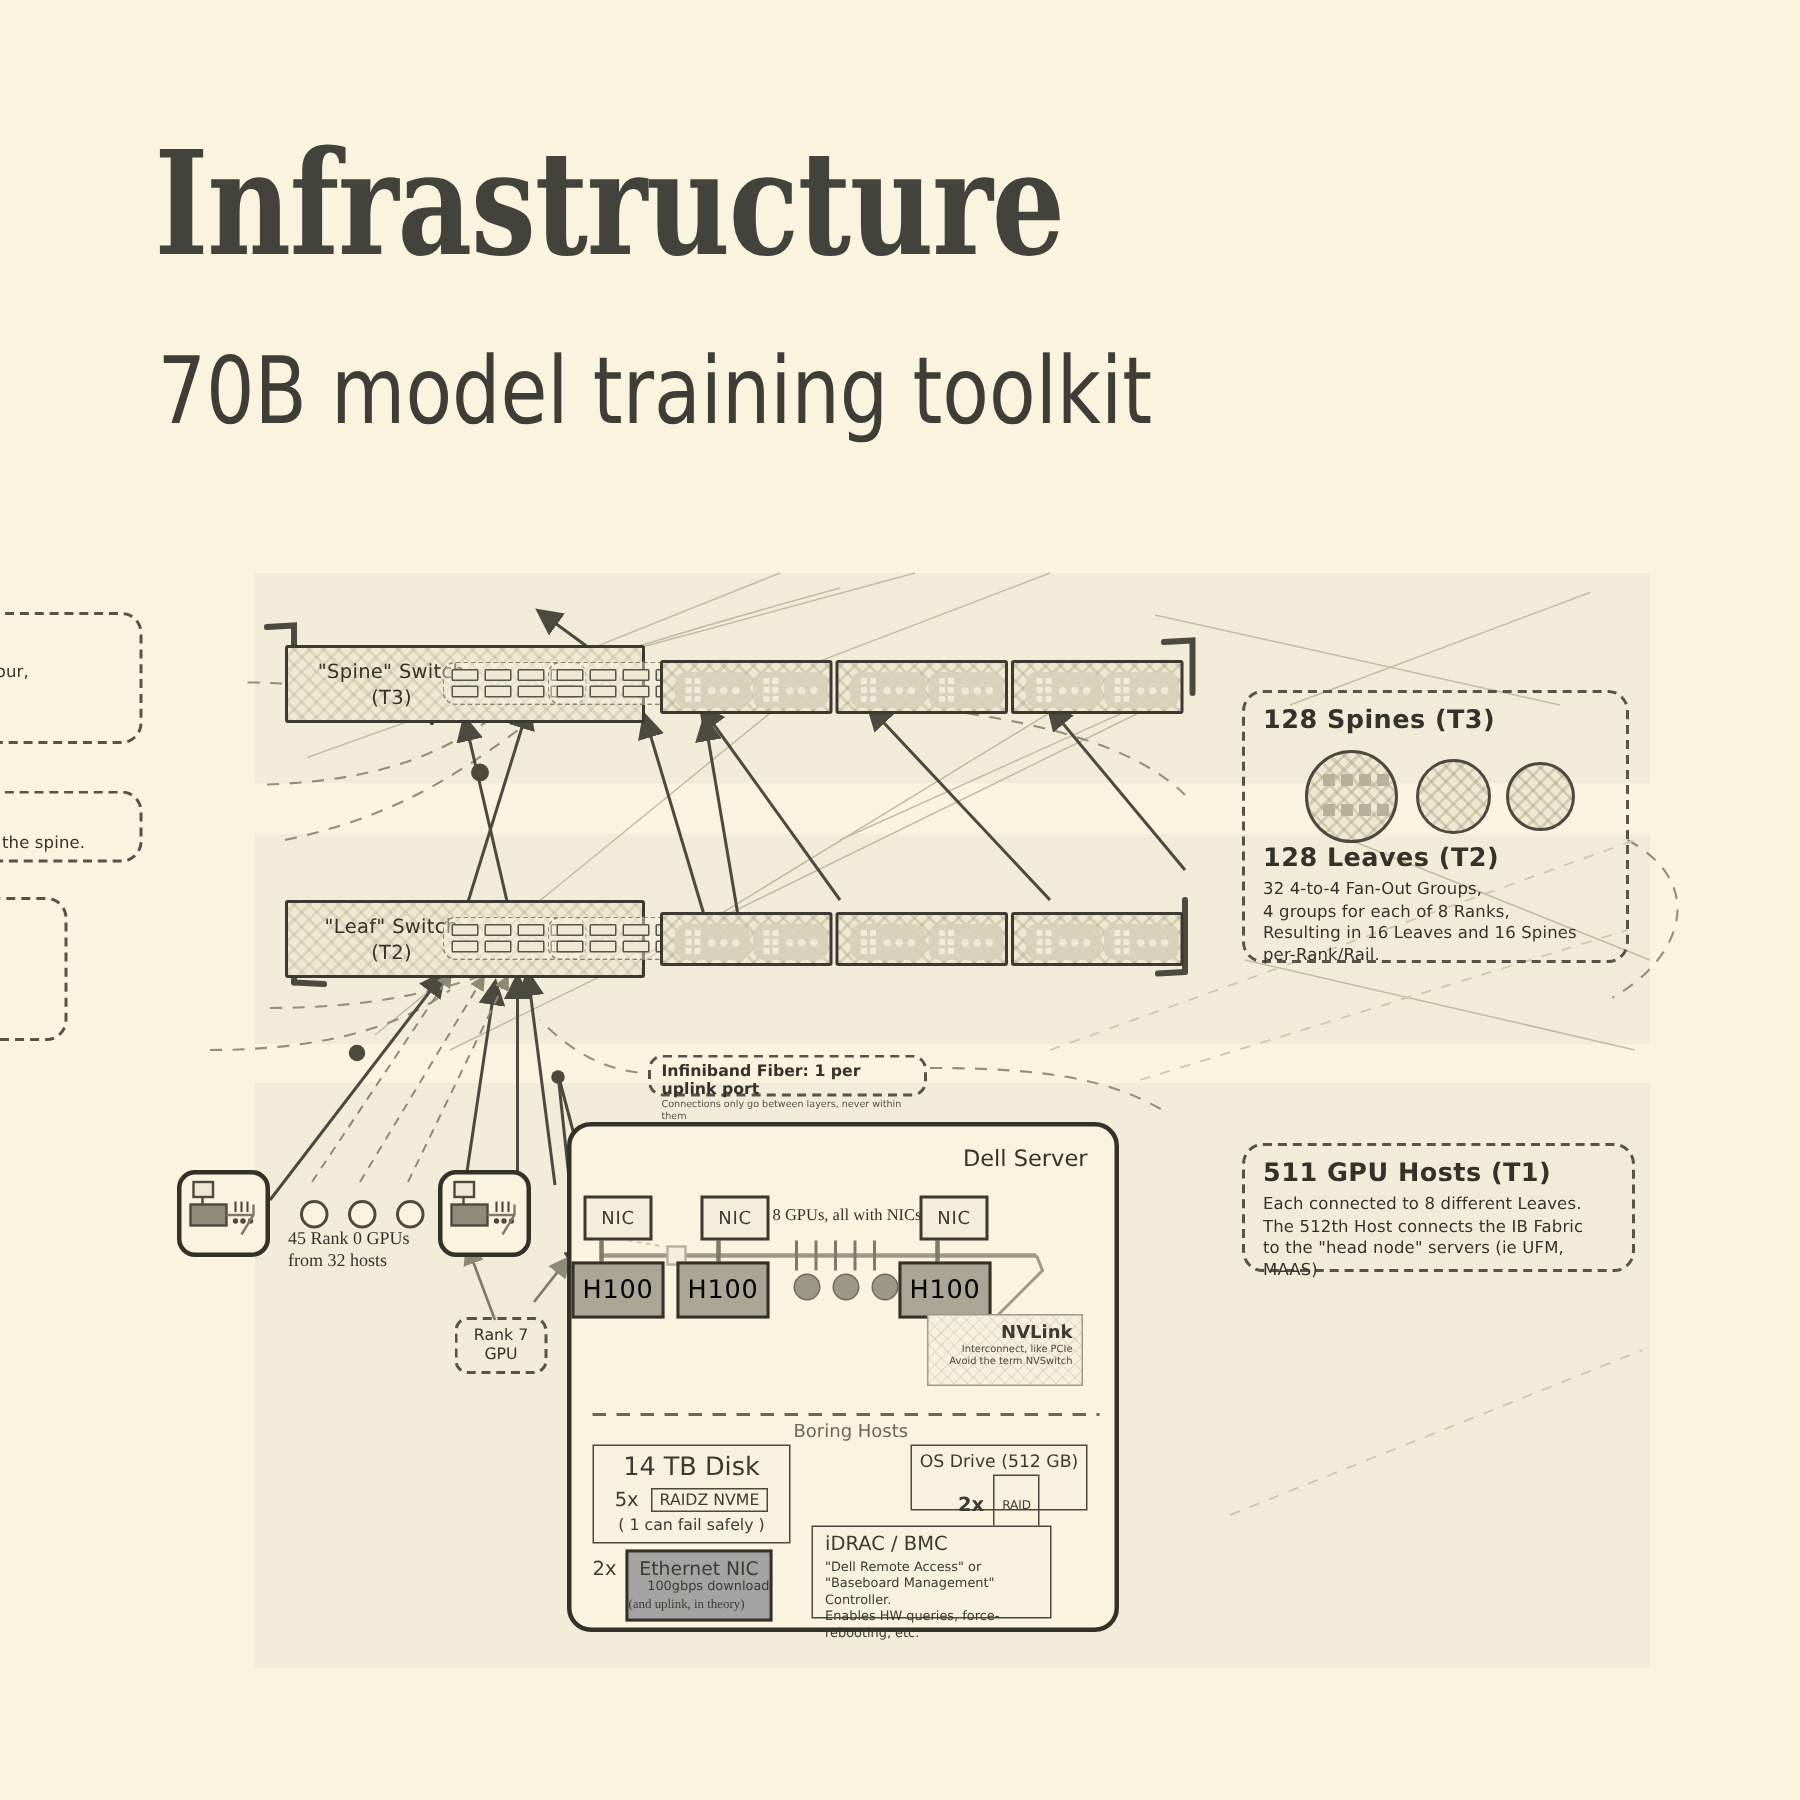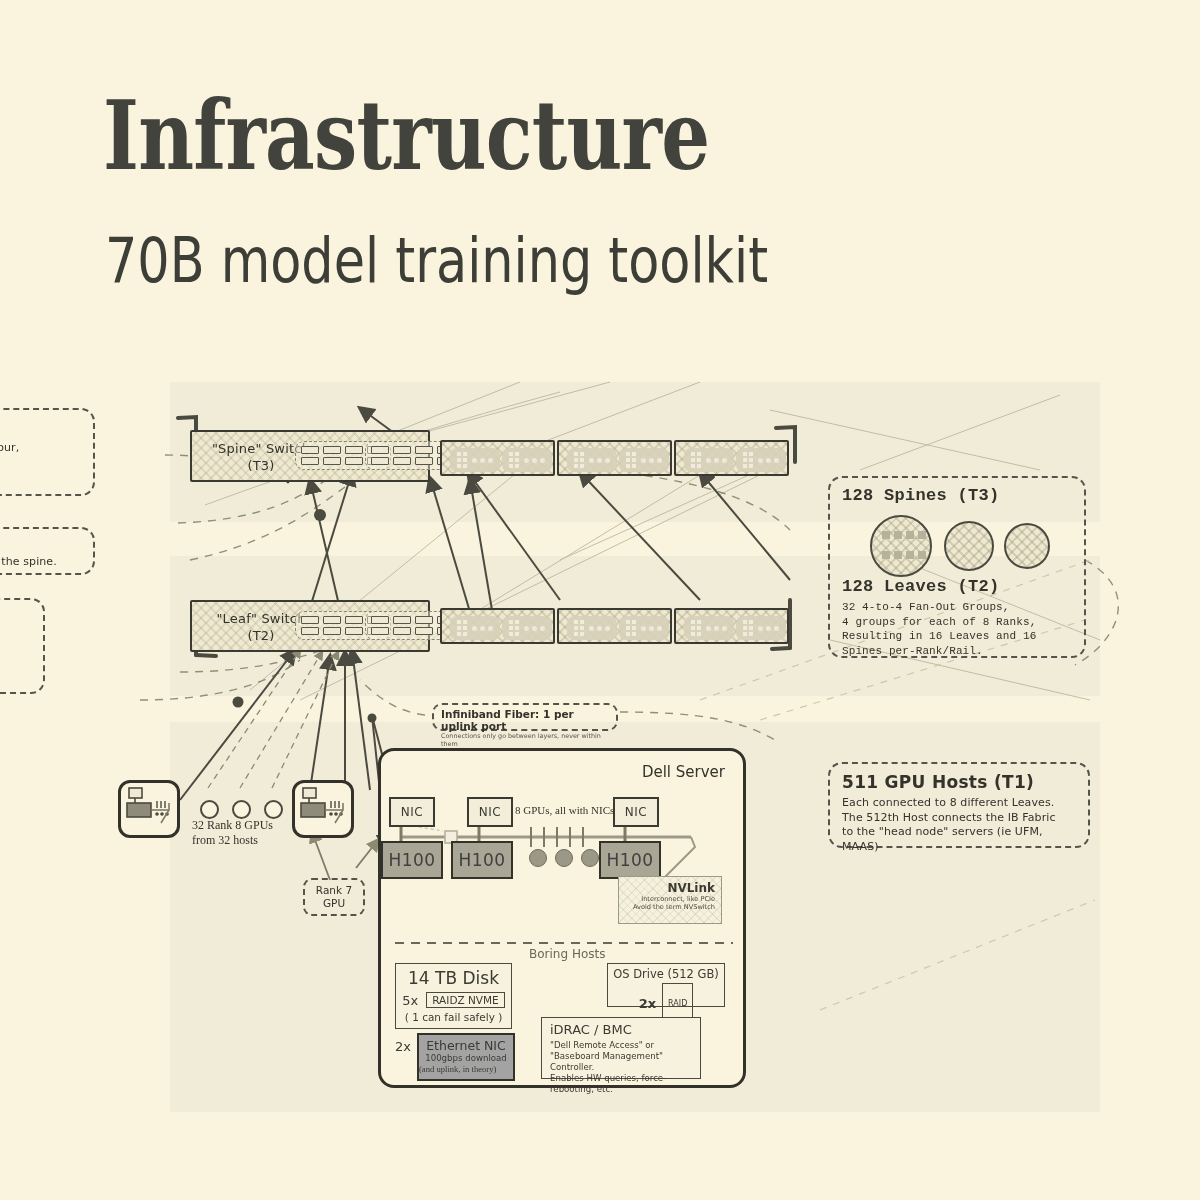--- a/index.html
+++ b/index.html
@@ -121,21 +121,21 @@
     border:3px solid #32322b;border-radius:16px;background:#faf4de;
     box-sizing:border-box;
   }
   .srv-title{position:absolute;right:18px;top:12px;font-size:15px;color:#33332c;}
   .nicbox{
     position:absolute;width:42px;height:26px;border:2px solid #3a3a33;background:#f3eed9;
     font-size:12px;display:flex;align-items:center;justify-content:center;letter-spacing:.5px;
   }
   .h100{
     position:absolute;width:58px;height:34px;border:2px solid #32322b;background:#a9a695;
-    font-size:17px;display:flex;align-items:center;justify-content:center;color:#404040;letter-spacing:.5px;
+    font-size:17px;display:flex;align-items:center;justify-content:center;color:#000000;letter-spacing:.5px;
   }
   .gpudot{position:absolute;width:16px;height:16px;border-radius:50%;background:#9b9887;border:1.5px solid #6e6c5e;}
   .nvlink{
     position:absolute;left:618px;top:876px;width:104px;height:48px;
     border:1.6px solid #9a9madd;border:1.6px solid #9a9a86;
     background:
       repeating-linear-gradient(45deg, rgba(160,152,120,.18) 0 1px, transparent 1px 6px),
       repeating-linear-gradient(-45deg, rgba(160,152,120,.18) 0 1px, transparent 1px 6px),
       #f6f1dd;
     box-sizing:border-box;padding:4px 6px;text-align:right;
@@ -563,21 +563,21 @@
   </div>
 
   <div class="note" style="left:-70px;top:527px;width:165px;height:48px;">
     <div class="nt-line" style="margin-top:18px;">: ports on the spine.</div>
   </div>
 
   <div class="note" style="left:-90px;top:598px;width:135px;height:96px;">
     <div class="nt-line" style="font-size:14px;margin-top:4px;">, T3)</div>
   </div>
 
-  <div class="note" style="left:828px;top:476px;width:258px;height:182px;font-family:Liberation Mono, monospace;">
+  <div class="note" style="left:828px;top:460px;width:258px;height:182px;">
     <div class="nt-title">128 Spines (T3)</div>
     <div style="position:relative;height:62px;">
       <div class="circ" style="left:28px;top:6px;width:58px;height:58px;">
         <div style="position:absolute;left:10px;top:14px;display:flex;gap:4px;">
           <span style="width:8px;height:8px;background:#b6b19a;display:block;"></span>
           <span style="width:8px;height:8px;background:#b6b19a;display:block;"></span>
           <span style="width:8px;height:8px;background:#b6b19a;display:block;"></span>
           <span style="width:8px;height:8px;background:#b6b19a;display:block;"></span>
         </div>
         <div style="position:absolute;left:10px;top:34px;display:flex;gap:4px;">
@@ -646,21 +646,21 @@
         </g>
       <path d="M48,20 L48,27 L40,40" stroke="#7d7b68" stroke-width="1.6" fill="none"></path>
     </svg>
   </div>
 
   <div class="emptycirc" style="left:200px;top:800px;"></div>
   <div class="emptycirc" style="left:232px;top:800px;"></div>
   <div class="emptycirc" style="left:264px;top:800px;"></div>
 
   <div class="lbl" style="left:192px;top:818px;width:150px;">
-    <div>32 Rank 8 GPUs</div>
+    <div>45 Rank 0 GPUs</div>
     <div>from 32 hosts</div>
   </div>
 
   <div class="note" style="left:303px;top:878px;width:62px;height:38px;border-radius:9px;padding:4px 6px;text-align:center;">
     <div style="font-size:10.5px;line-height:13px;">Rank 7</div>
     <div style="font-size:10.5px;line-height:13px;">GPU</div>
   </div>
 
   <div class="server">
     <div class="srv-title hand">Dell Server</div>
@@ -693,33 +693,33 @@
     <div class="h100 hand" style="left:0px;top:90px;">H100</div>
     <div class="h100 hand" style="left:70px;top:90px;">H100</div>
     <div class="h100 hand" style="left:218px;top:90px;">H100</div>
 
     <div class="gpudot" style="left:148px;top:98px;"></div>
     <div class="gpudot" style="left:174px;top:98px;"></div>
     <div class="gpudot" style="left:200px;top:98px;"></div>
 
     <div class="boringzone-label hand" style="left:148px;top:196px;">Boring Hosts</div>
 
-    <div class="bbox" style="left:14px;top:212px;width:117px;height:66px;">
+    <div class="bbox" style="left:14px;top:212px;width:132px;height:66px;">
       <div class="t14 hand" style="margin-top:4px;">14 TB Disk</div>
       <div style="display:flex;align-items:center;justify-content:center;gap:8px;margin-top:4px;">
         <span class="hand" style="font-size:13px;">5x</span>
         <span class="hand" style="font-size:10.5px;border:1.6px solid #4a4a40;padding:1px 5px;">RAIDZ NVME</span>
       </div>
       <div class="sm hand" style="text-align:center;margin-top:3px;">( 1 can fail safely )</div>
     </div>
 
     <div class="hand" style="position:absolute;left:14px;top:288px;font-size:13px;">2x</div>
     <div class="bbox dark" style="left:36px;top:282px;width:98px;height:48px;">
       <div class="hand" style="font-size:12.5px;text-align:center;margin-top:3px;">Ethernet NIC</div>
-      <div class="xsm hand" style="text-align:center;">100gbps download</div>
+      <div class="xsm hand" style="text-align:right;">100gbps download</div>
       <div class="xsm hand" style="text-align:left;font-family:Liberation Serif, serif;">(and uplink, in theory)</div>
     </div>
 
     <div class="bbox" style="left:226px;top:212px;width:118px;height:44px;">
       <div class="hand" style="font-size:11.5px;text-align:center;margin-top:3px;">OS Drive (512 GB)</div>
       <div style="display:flex;align-items:center;justify-content:center;gap:6px;margin-top:2px;">
         <span class="hand" style="font-size:13px;font-weight:700;">2x</span>
         <span class="hand" style="font-size:8px;border:1.4px solid #4a4a40;padding:15px 5px;">RAID</span>
       </div>
     </div>

